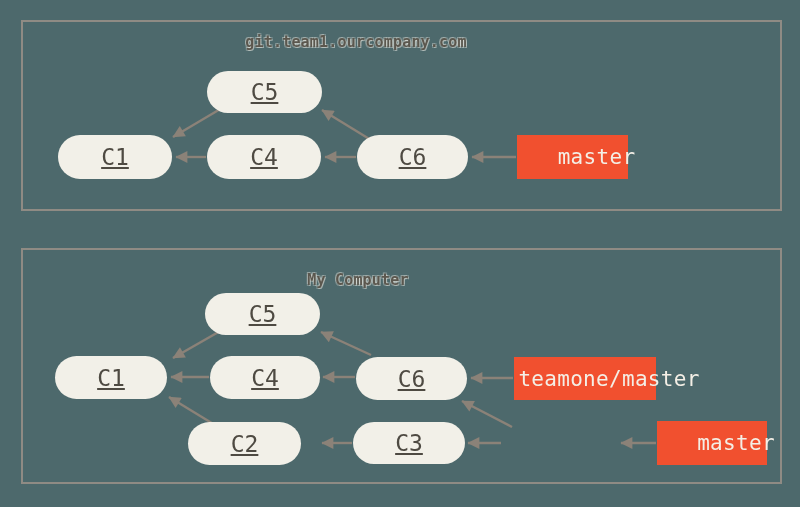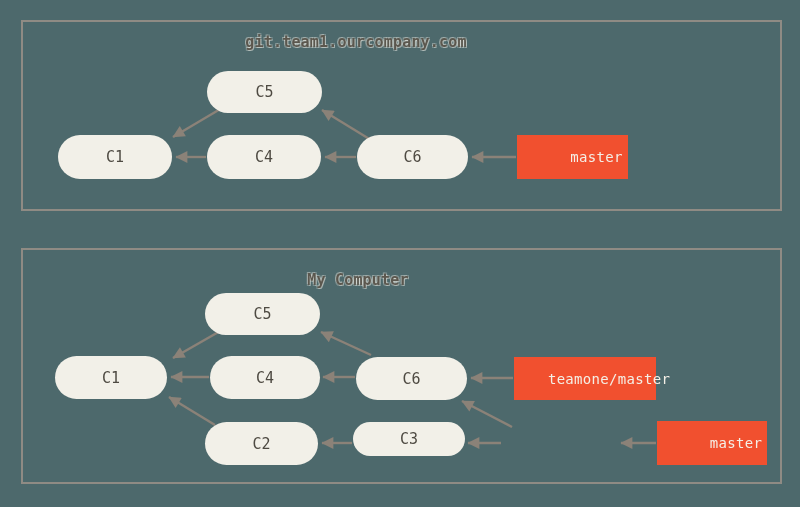--- a/index.html
+++ b/index.html
@@ -30,29 +30,30 @@
       -1px -1px 0 rgba(242,240,232,0.40),
       1px -1px 0 rgba(242,240,232,0.28),
       -1px 1px 0 rgba(242,240,232,0.28);
   }
   .commit {
     position: absolute;
     box-sizing: border-box;
     background: var(--node-fill, #f2f0e8);
     border-radius: 999px;
     display: flex; align-items: center; justify-content: center;
-    font-size: 15px;
+    font-size: 23px;
     color: var(--node-text, #4e4a42);
+    text-decoration: underline;
   }
   .branch-ref {
     position: absolute;
     box-sizing: border-box;
     background: var(--ref-fill, #f1502f);
     display: flex; align-items: center; justify-content: center;
-    font-size: 14px;
+    font-size: 21px;
     letter-spacing: 0.3px;
     color: var(--ref-text, #f4efe6);
     white-space: nowrap;
     padding-left: 48px;
   }
   #arrows { position: absolute; left: 0; top: 0; pointer-events: none; }
   #arrows line { stroke: var(--arrow, #8b8278); stroke-width: 2.4; }
   #arrowhead path { fill: var(--arrow, #8b8278); }
 </style>
 </head>
@@ -87,17 +88,17 @@
     <div class="commit" style="left: 58px; top: 135px; width: 114px; height: 44px;">C1</div>
     <div class="commit" style="left: 207px; top: 135px; width: 114px; height: 44px;">C4</div>
     <div class="commit" style="left: 357px; top: 135px; width: 111px; height: 44px;">C6</div>
     <div class="branch-ref" style="left: 517px; top: 135px; width: 111px; height: 44px;">master</div>
     <div class="repo-frame" style="left: 21px; top: 248px; width: 761px; height: 236px;"></div>
     <div class="repo-title" style="left: 358px; top: 280px;">My Computer</div>
     <div class="commit" style="left: 205px; top: 293px; width: 115px; height: 42px;">C5</div>
     <div class="commit" style="left: 55px; top: 356px; width: 112px; height: 43px;">C1</div>
     <div class="commit" style="left: 210px; top: 356px; width: 110px; height: 43px;">C4</div>
     <div class="commit" style="left: 356px; top: 357px; width: 111px; height: 43px;">C6</div>
-    <div class="commit" style="left: 205px; top: 422px; width: 113px; height: 43px;">C2</div>
-    <div class="commit" style="left: 353px; top: 422px; width: 112px; height: 34px;">C3</div>
+    <div class="commit" style="left: 188px; top: 422px; width: 113px; height: 43px;">C2</div>
+    <div class="commit" style="left: 353px; top: 422px; width: 112px; height: 42px;">C3</div>
     <div class="branch-ref" style="left: 514px; top: 357px; width: 142px; height: 43px;">teamone/master</div>
     <div class="branch-ref" style="left: 657px; top: 421px; width: 110px; height: 44px;">master</div>
   </div>
 
 </body></html>

